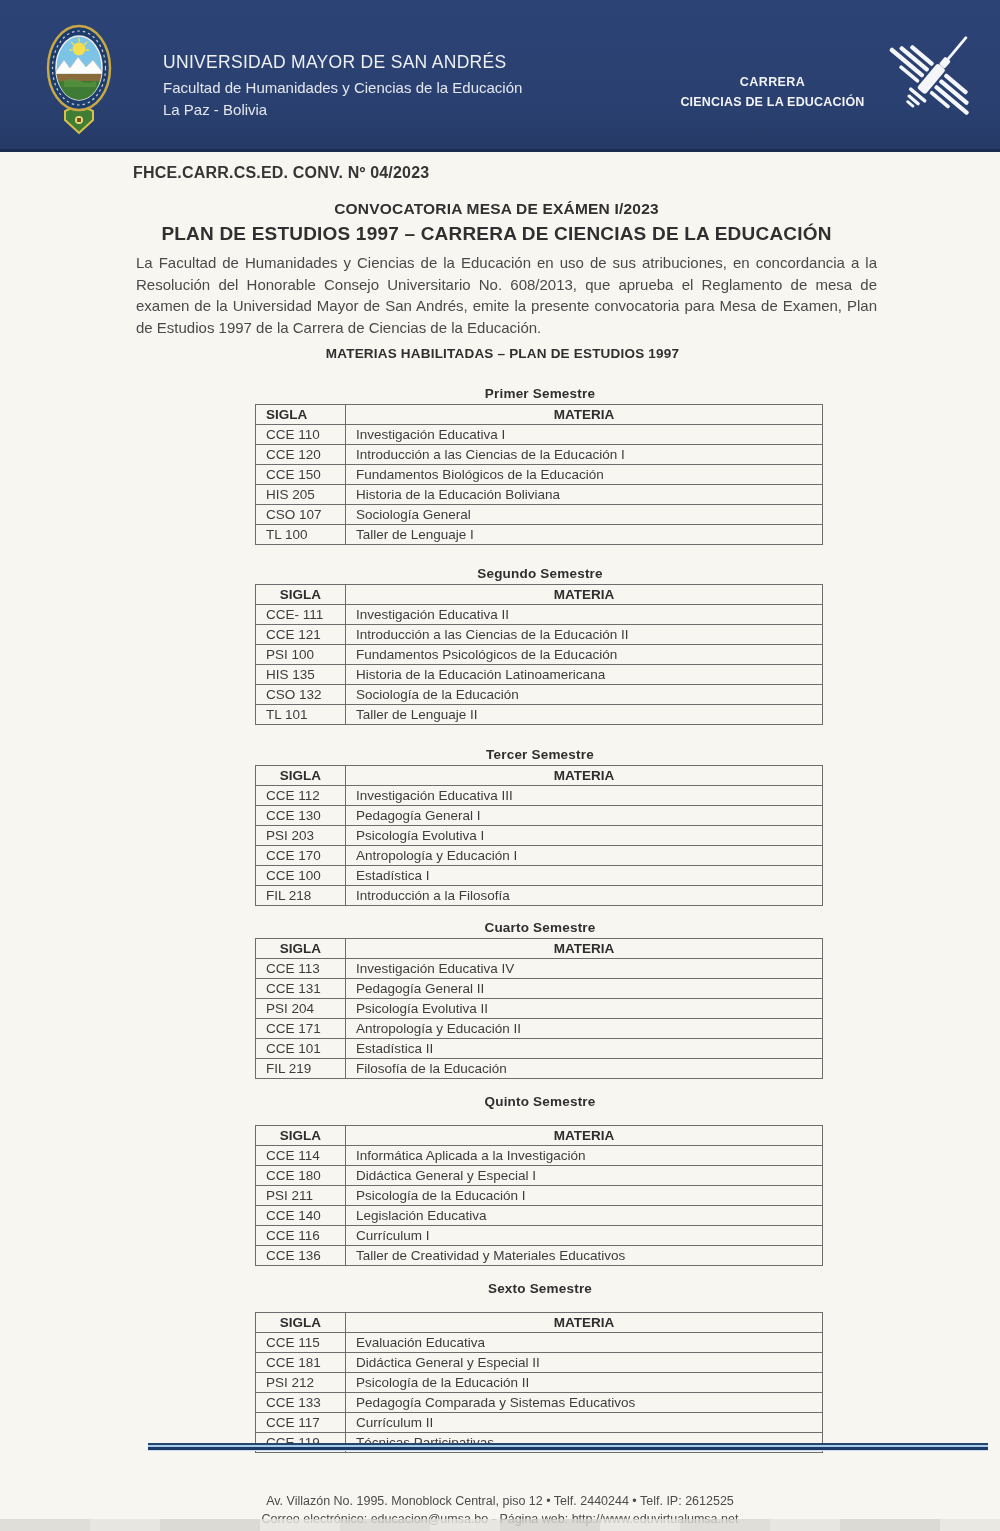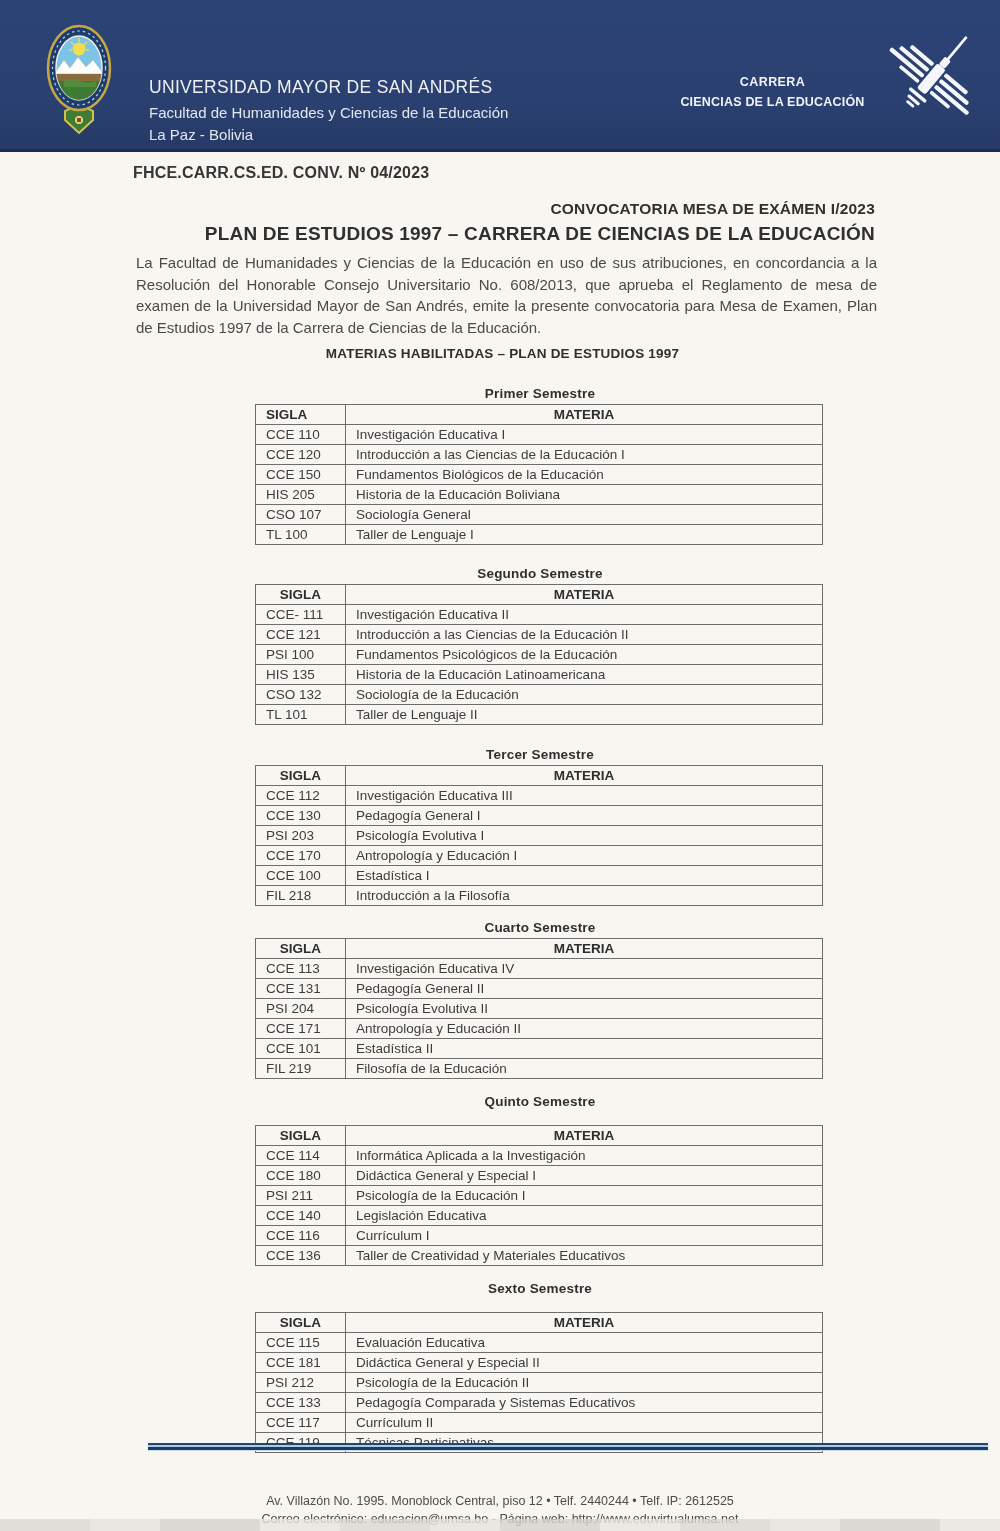--- a/index.html
+++ b/index.html
@@ -24,23 +24,22 @@
     background: linear-gradient(180deg, #2c4376 0%, #2a4070 70%, #253a66 100%);
     border-bottom: 3px solid #1a2c50;
   }
   .crest {
     position: absolute;
     left: 44px; top: 24px;
     width: 70px; height: 112px;
   }
   .banner-text {
     position: absolute;
-    left: 149px; top: 52px;
+    left: 163px; top: 52px;
     color: #eef0f4;
-    margin-top: 25px;
   }
   .banner-text .uni {
     font-size: 17.5px;
     letter-spacing: 0.3px;
     margin-bottom: 6px;
   }
   .banner-text .fac, .banner-text .city {
     font-size: 15px;
     margin-bottom: 5px;
     color: #e4e7ee;
@@ -69,23 +68,23 @@
     position: absolute;
     left: 133px; top: 12px;
     font-weight: bold;
     font-size: 16px;
     color: #353535;
     letter-spacing: .2px;
   }
 
   .titles {
     position: absolute;
-    left: 130px; top: 48px;
+    left: 124px; top: 48px;
     width: 745px;
-    text-align: right;
+    text-align: center;
     color: #303030;
   }
   .titles .t1 { font-weight: bold; font-size: 15.5px; letter-spacing: .2px; }
   .titles .t2 { font-weight: bold; font-size: 19px; margin-top: 5px; letter-spacing: .2px; }
 
   .intro {
     position: absolute;
     left: 136px; top: 100px;
     width: 741px;
     font-size: 15px;

